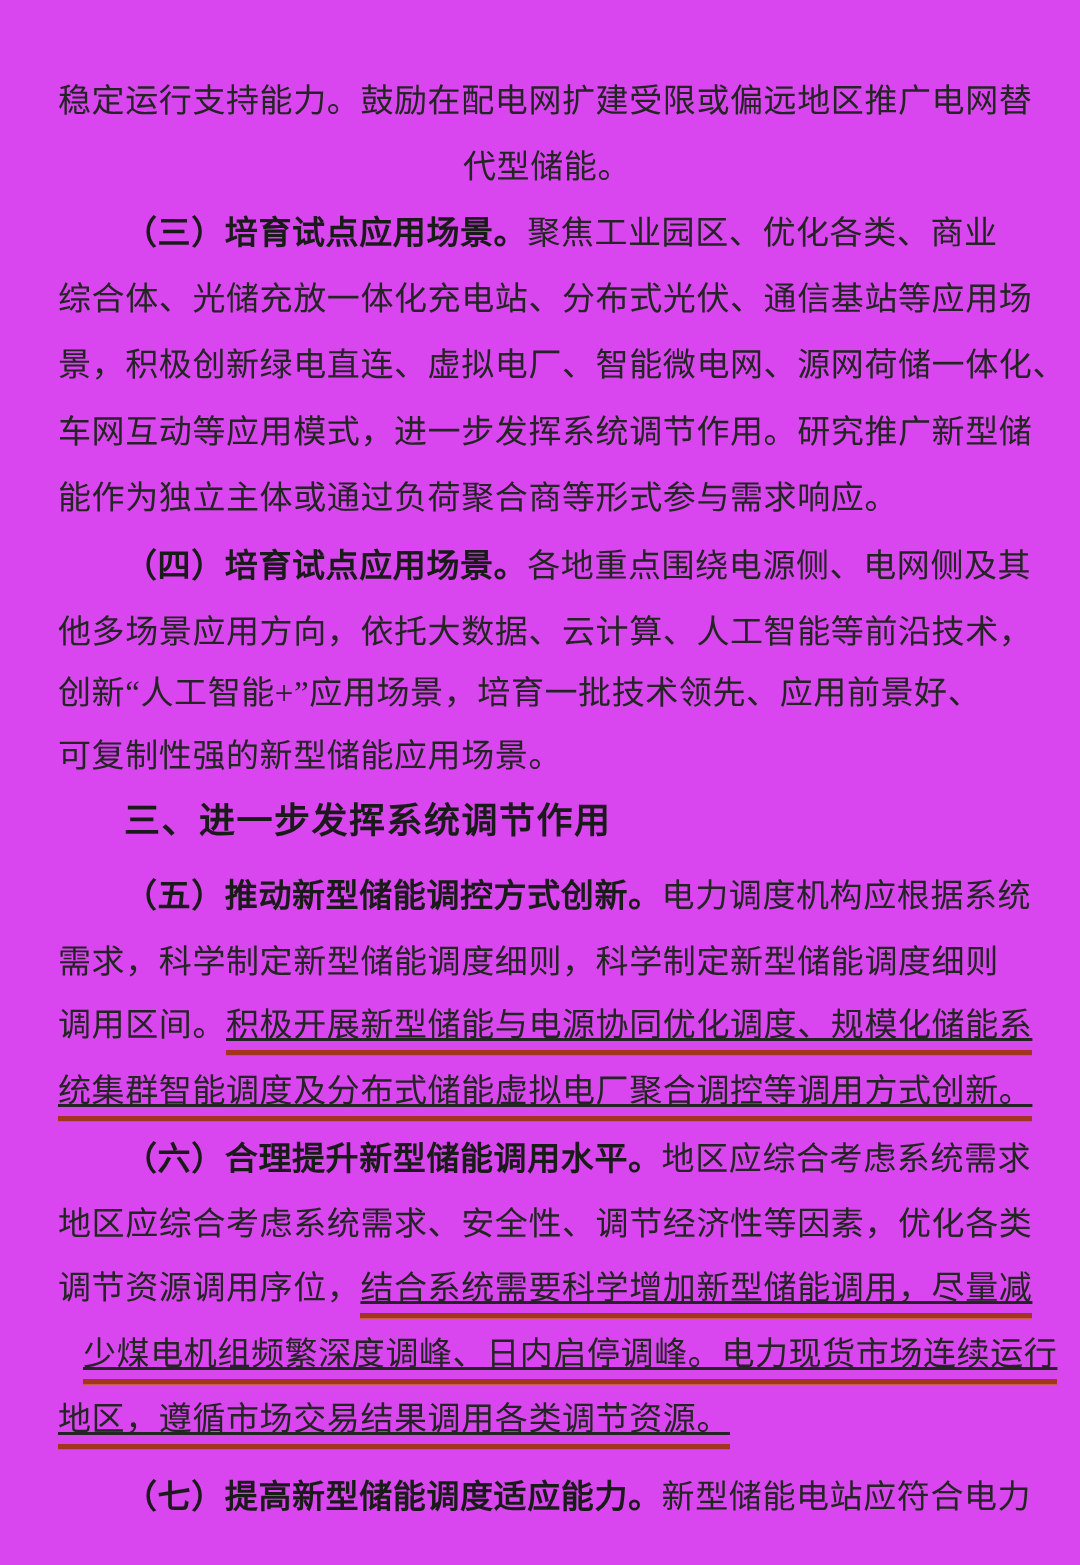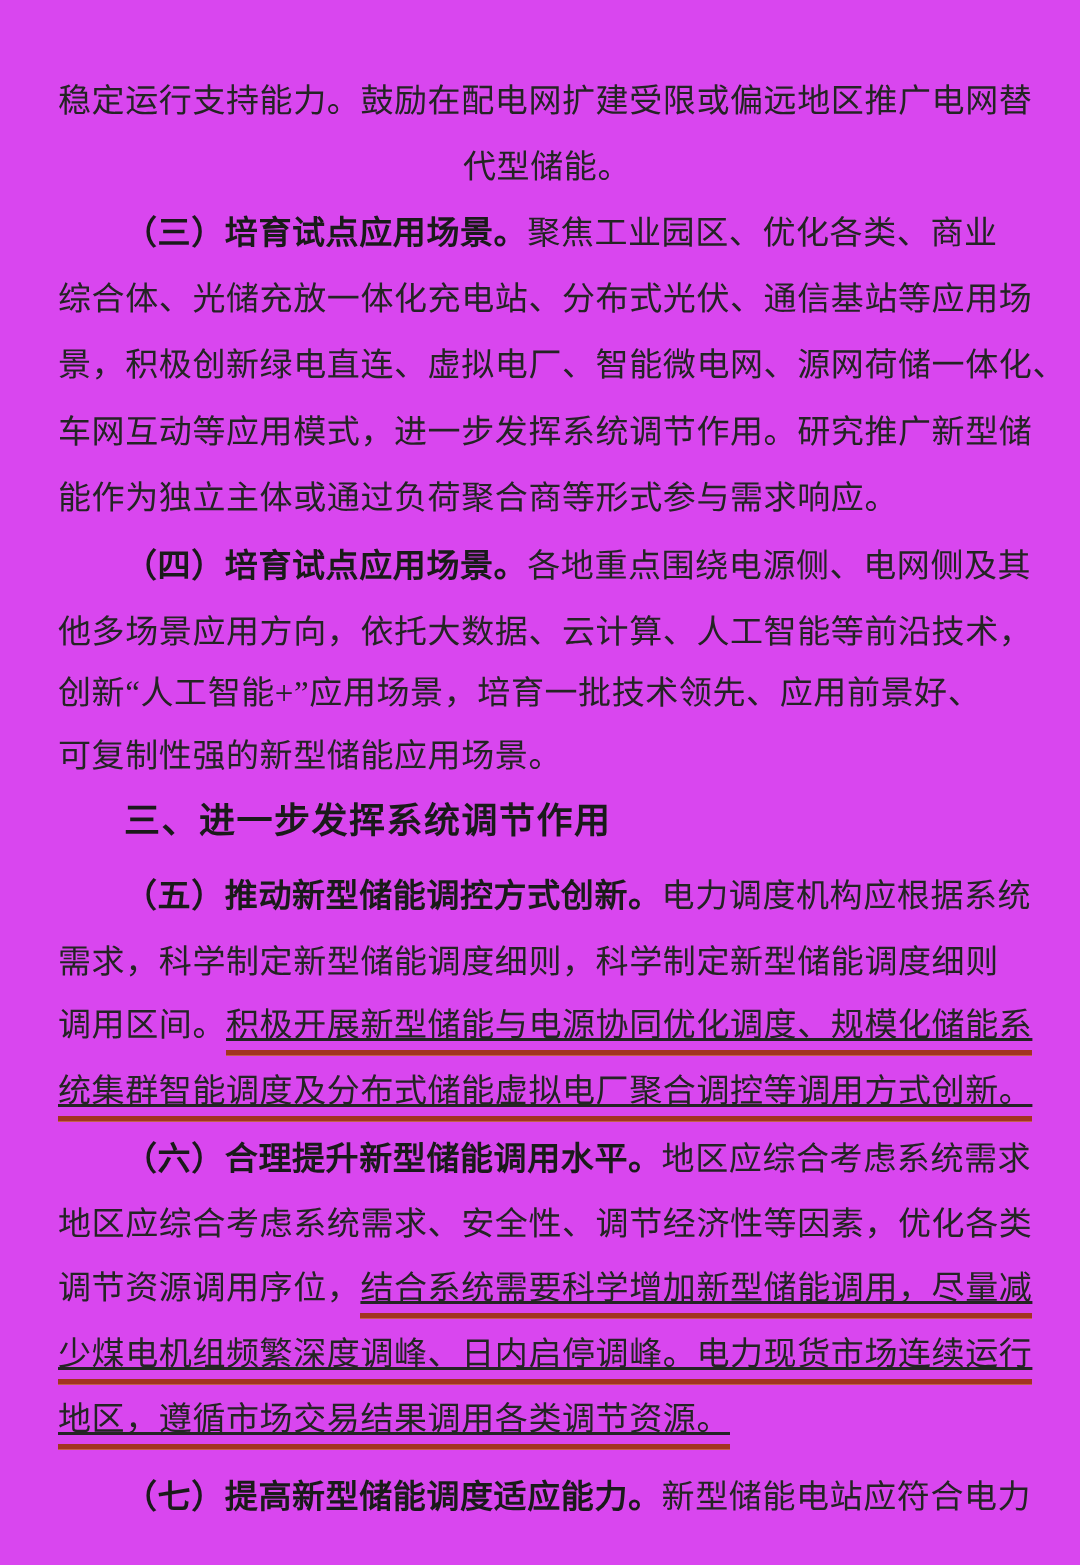--- a/index.html
+++ b/index.html
@@ -66,17 +66,17 @@
       <div class="line" style="top: 672px;"><span class="seg">创新“人工智能+”应用场景，培育一批技术领先、应用前景好、</span></div>
       <div class="line" style="top: 735px;"><span class="seg">可复制性强的新型储能应用场景。</span></div>
       <div class="line indent heading" style="top: 800px;"><span class="seg bold">三、进一步发挥系统调节作用</span></div>
       <div class="line indent" style="top: 875px;"><span class="seg bold">（五）推动新型储能调控方式创新。</span><span class="seg">电力调度机构应根据系统</span></div>
       <div class="line" style="top: 941px;"><span class="seg">需求，科学制定新型储能调度细则，科学制定新型储能调度细则</span></div>
       <div class="line" style="top: 1004px;"><span class="seg">调用区间。</span><span class="seg underlined">积极开展新型储能与电源协同优化调度、规模化储能系</span></div>
       <div class="line" style="top: 1070px;"><span class="seg underlined">统集群智能调度及分布式储能虚拟电厂聚合调控等调用方式创新。</span></div>
       <div class="line indent" style="top: 1138px;"><span class="seg bold">（六）合理提升新型储能调用水平。</span><span class="seg">地区应综合考虑系统需求</span></div>
       <div class="line" style="top: 1203px;"><span class="seg">地区应综合考虑系统需求、安全性、调节经济性等因素，优化各类</span></div>
       <div class="line" style="top: 1267px;"><span class="seg">调节资源调用序位，</span><span class="seg underlined">结合系统需要科学增加新型储能调用，尽量减</span></div>
-      <div class="line" style="top: 1333px;"><span class="seg underlined">少煤电机组频繁深度调峰、日内启停调峰。电力现货市场连续运行</span></div>
+      <div class="line" style="top: 1333px; margin-left: 25px;"><span class="seg underlined">少煤电机组频繁深度调峰、日内启停调峰。电力现货市场连续运行</span></div>
       <div class="line" style="top: 1398px;"><span class="seg underlined">地区，遵循市场交易结果调用各类调节资源。</span></div>
       <div class="line indent" style="top: 1476px;"><span class="seg bold">（七）提高新型储能调度适应能力。</span><span class="seg">新型储能电站应符合电力</span></div>
     </div>
 </div>
 
 </body></html>

